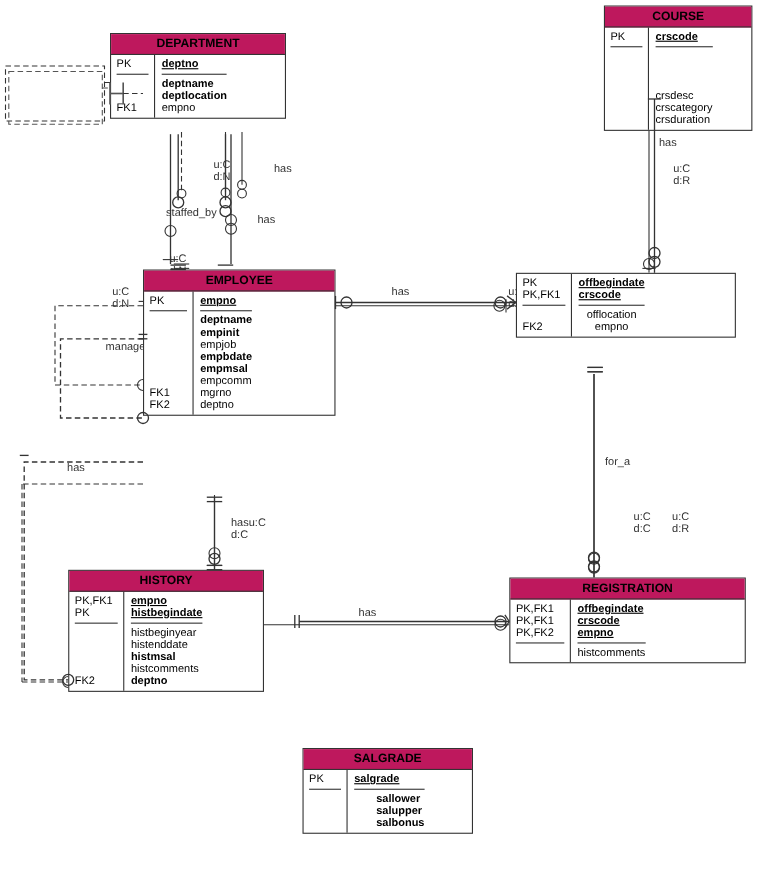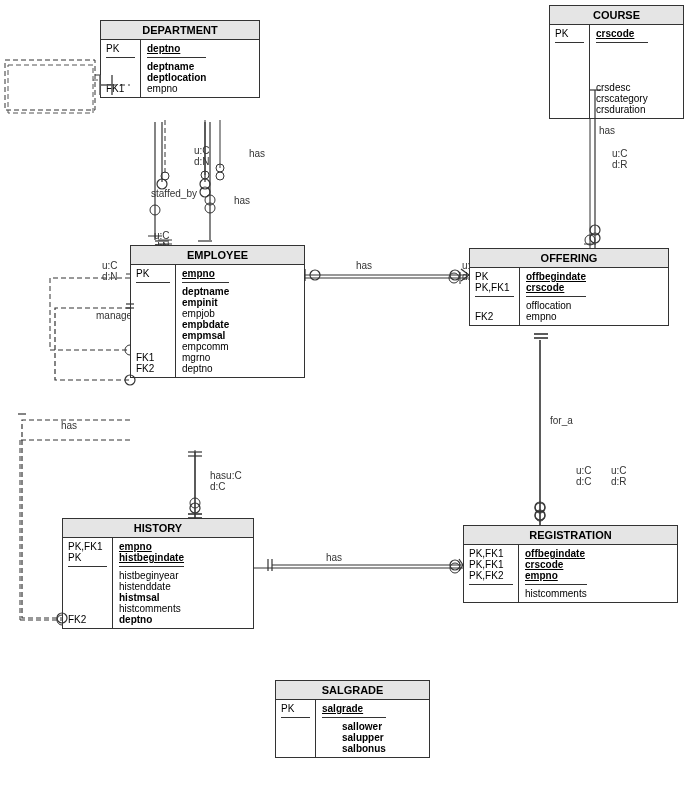--- a/index.html
+++ b/index.html
@@ -17,21 +17,21 @@
       width: 690px;
       height: 803px;
     }
     
     .entity {
       position: absolute;
       border: 1px solid #333;
       background: #fff;
     }
     .entity-header {
-      background: #e5e5e5;
+      background: #be185d;
       text-align: center;
       font-weight: bold;
       padding: 3px 6px;
       border-bottom: 1px solid #333;
       font-size: 11px;
     }
     .entity-body {
       display: flex;
     }
     .entity-pk-col {
@@ -181,21 +181,21 @@
         </div>
         <div style="padding-top:3px;margin-top:36px;">
           <div>crsdesc</div>
           <div>crscategory</div>
           <div>crsduration</div>
         </div>
       </div>
     </div>
   </div>
 
-  <div class="entity" style="left:100px;top:20px;width:160px;">
+  <div class="entity" style="left:100px;top:30px;width:160px;">
     <div class="entity-header">DEPARTMENT</div>
     <div class="entity-body">
       <div class="entity-pk-col">
         <div class="pk-row" style="padding-bottom:3px;">
           <span>PK</span>
         </div>
         <div style="padding-top:3px;">
           <div>&nbsp;</div>
           <div>&nbsp;</div>
           <div>FK1</div>
@@ -244,46 +244,45 @@
           <div class="bold">empmsal</div>
           <div>empcomm</div>
           <div>mgrno</div>
           <div>deptno</div>
         </div>
       </div>
     </div>
   </div>
 
   <div class="entity" style="left:469px;top:248px;width:200px;">
-    <div class="entity-header">OFFERING</div>
     <div class="entity-body">
       <div class="entity-pk-col" style="min-width:50px;">
         <div class="pk-row" style="padding-bottom:3px;">
           <div>PK</div>
           <div>PK,FK1</div>
         </div>
         <div style="padding-top:3px;">
           <div>&nbsp;</div>
           <div>FK2</div>
         </div>
       </div>
       <div class="entity-attr-col">
         <div class="attr-section-top" style="padding-bottom:3px;">
           <div><span class="underline bold">offbegindate</span></div>
           <div><span class="underline bold">crscode</span></div>
         </div>
-        <div style="padding-top:3px;">
+        <div style="padding-top:3px;text-align:center;">
           <div>offlocation</div>
           <div>empno</div>
         </div>
       </div>
     </div>
   </div>
 
-  <div class="entity" style="left:62px;top:518px;width:192px;">
+  <div class="entity" style="left:62px;top:518px;width:178px;">
     <div class="entity-header">HISTORY</div>
     <div class="entity-body">
       <div class="entity-pk-col" style="min-width:50px;">
         <div class="pk-row" style="padding-bottom:3px;">
           <div>PK,FK1</div>
           <div>PK</div>
         </div>
         <div style="padding-top:3px;">
           <div>&nbsp;</div>
           <div>&nbsp;</div>

